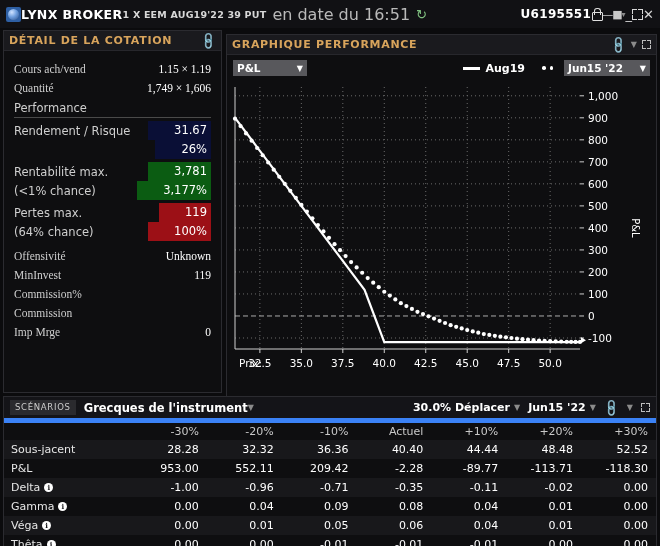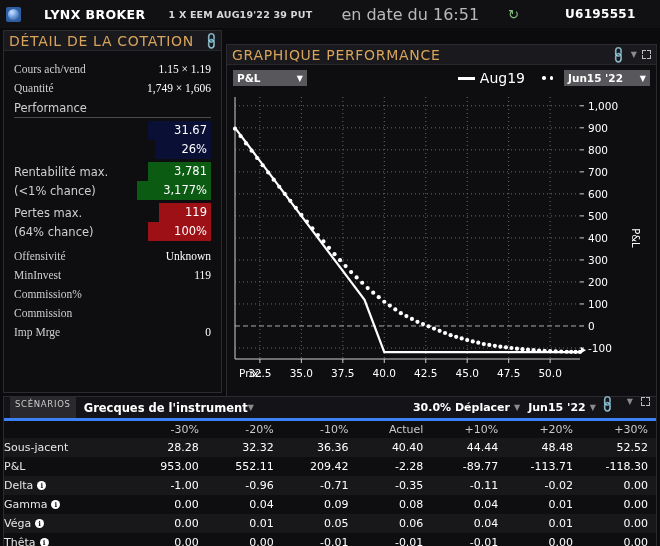--- a/index.html
+++ b/index.html
@@ -5,21 +5,21 @@
   html,body{margin:0;padding:0;background:#000;}
   body{
     width:660px;height:546px;overflow:hidden;
     font-family:"DejaVu Sans","Liberation Sans",sans-serif;
     color:#e8e8e8;
     -webkit-font-smoothing:none;
   }
   .app{position:relative;width:660px;height:546px;background:#0b0b0d;}
 
   
-  .titlebar{height:28px;background:#111114;display:flex;align-items:center;padding:0 6px;gap:23px;}
+  .titlebar{height:28px;background:#111114;display:flex;align-items:center;padding:0 6px;gap:0;}
   .logo{width:15px;height:15px;border-radius:2px;background:#2e5fa3;position:relative;flex:none;}
   .logo:after{content:"";position:absolute;left:2px;top:2px;width:11px;height:11px;border-radius:50%;
      background:radial-gradient(circle at 35% 30%,#cfe2ff 0%,#6e9ede 45%,#2d4f86 100%);}
   .brand{font-weight:bold;font-size:12.5px;letter-spacing:.4px;color:#ffffff;flex:none;}
   .contract{font-size:9.5px;font-weight:bold;color:#d8d8d8;letter-spacing:.2px;flex:none;}
   .asof{font-size:16px;color:#b9b9b9;margin-left:6px;flex:none;}
   .refresh{flex:none;color:#7fbf7f;font-size:13px;line-height:1;margin-left:6px;}
   .tspacer{flex:1 1 auto;}
   .acct{font-size:12px;font-weight:bold;color:#ffffff;letter-spacing:.3px;flex:none;}
   .ticon{flex:none;color:#dcdcdc;display:flex;align-items:center;justify-content:center;}
@@ -32,21 +32,21 @@
   .capbox i{position:absolute;width:4px;height:4px;border:1.5px solid #d8d8d8;}
   .capbox i:nth-child(1){left:0;top:0;border-right:none;border-bottom:none;}
   .capbox i:nth-child(2){right:0;top:0;border-left:none;border-bottom:none;}
   .capbox i:nth-child(3){left:0;bottom:0;border-right:none;border-top:none;}
   .capbox i:nth-child(4){right:0;bottom:0;border-left:none;border-top:none;}
 
   
   .body{position:absolute;left:0;top:28px;right:0;bottom:0;}
   .panel{position:absolute;background:#0e0e10;border:1px solid #2b2b30;box-sizing:border-box;}
   .panel-hd{height:19px;background:#1a1a1e;display:flex;align-items:center;padding:0 5px;gap:5px;border-bottom:1px solid #27272c;}
-  .panel-hd .ttl{font-size:14px;letter-spacing:.7px;color:#d8a45c;font-weight:normal;white-space:nowrap;}
+  .panel-hd .ttl{font-size:11px;letter-spacing:.7px;color:#d8a45c;font-weight:bold;white-space:nowrap;}
   .hd-spacer{flex:1 1 auto;}
   .chain{color:#79d279;font-size:12px;line-height:1;transform:rotate(-45deg);display:inline-block;}
   .caret{font-size:8px;color:#8b8b8b;}
   .exp{width:9px;height:9px;position:relative;display:inline-block;}
   .exp i{position:absolute;width:3px;height:3px;border:1.3px solid #bdbdbd;}
   .exp i:nth-child(1){left:0;top:0;border-right:none;border-bottom:none;}
   .exp i:nth-child(2){right:0;top:0;border-left:none;border-bottom:none;}
   .exp i:nth-child(3){left:0;bottom:0;border-right:none;border-top:none;}
   .exp i:nth-child(4){right:0;bottom:0;border-left:none;border-top:none;}
 
@@ -60,45 +60,45 @@
   .hrule{height:1px;background:#4a4a4a;margin:0 0 3px 0;}
   .hl{display:flex;align-items:center;height:19px;}
   .hl .qlbl{color:#cfcfcf;}
   .hl .box{margin-left:auto;text-align:right;color:#ffffff;padding:0 4px 0 26px;line-height:19px;white-space:nowrap;}
   .bg-blue{background:#0a0f36;}
   .bg-green{background:#0b5c12;}
   .bg-red{background:#9c1016;}
   .two{margin-top:3px;}
 
   
-  #chart-panel{left:226px;top:16px;width:431px;height:363px;}
+  #chart-panel{left:226px;top:6px;width:431px;height:363px;}
   .chart-tools{height:26px;display:flex;align-items:center;padding:0 6px;gap:6px;background:#0e0e10;}
   .dd{background:#58585c;color:#ffffff;font-size:10.5px;font-weight:bold;height:16px;display:flex;align-items:center;
       padding:0 4px;gap:14px;min-width:66px;justify-content:space-between;}
   .dd .arr{font-size:8px;}
   .legend{display:flex;align-items:center;gap:5px;margin-left:auto;}
   .lg-line{width:17px;height:3px;background:#ffffff;}
-  .lg-txt{font-size:14px;font-weight:normal;color:#ffffff;}
+  .lg-txt{font-size:11px;font-weight:bold;color:#ffffff;}
   .lg-dots{display:flex;gap:4px;margin-left:12px;}
   .lg-dots i{width:3.5px;height:3.5px;background:#ffffff;border-radius:50%;display:block;}
   .dd.exp-dd{background:#58585c;min-width:78px;margin-left:6px;}
   .plot-wrap{position:relative;height:310px;}
   .plotsvg{display:block;}
 
   
   #scen-panel{left:3px;top:368px;width:654px;height:175px;}
-  .scen-hd{height:21px;background:#141418;display:flex;gap:8px;padding:0 6px;border-bottom:3px solid #3b82f6;}
+  .scen-hd{height:21px;background:#141418;display:flex;align-items:center;gap:8px;padding:0 6px;border-bottom:5px solid #3b82f6;}
   .scen-tab{font-size:8.5px;letter-spacing:.7px;color:#cbcbcb;background:#2a2a2e;padding:3px 5px;line-height:1;}
   .scen-title{font-size:11.5px;font-weight:bold;color:#ffffff;display:flex;align-items:center;}
   .scen-ctl{font-size:11px;font-weight:bold;color:#ffffff;display:flex;align-items:center;gap:4px;}
   table.scen{width:100%;border-collapse:collapse;font-size:11px;table-layout:fixed;}
   table.scen th{font-weight:normal;color:#c9c9c9;text-align:right;padding:2px 8px 2px 0;font-size:11px;}
   table.scen th.first{text-align:left;padding-left:7px;}
   table.scen td{color:#ffffff;text-align:right;padding:1px 8px 1px 0;height:17px;}
-  table.scen td.first{text-align:left;color:#e6e6e6;margin-left:44px;}
+  table.scen td.first{text-align:left;padding-left:7px;color:#e6e6e6;margin-left:44px;}
   tr.alt{background:#18181b;}
   .info{display:inline-block;width:9px;height:9px;border-radius:50%;background:#ffffff;color:#18181b;
         font-size:7px;font-weight:bold;line-height:9px;text-align:center;margin-left:4px;vertical-align:1px;
         font-family:"DejaVu Serif",serif;}
 </style>
 </head>
 <body>
 
 <div class="app">
 
@@ -142,20 +142,21 @@
         </div>
         <div class="qrow">
           <span class="qlbl">Quantité</span>
           <span class="qval">1,749 × 1,606</span>
         </div>
 
         <div class="perfhdr">Performance</div>
         <div class="hrule"></div>
 
         <div class="hl">
+          <span class="qlbl">Rendement / Risque</span>
           <span class="box bg-blue">31.67</span>
         </div>
         <div class="hl">
           <span class="box bg-blue">26%</span>
         </div>
 
         <div class="hl two">
           <span class="qlbl">Rentabilité max.</span>
           <span class="box bg-green">3,781</span>
         </div>

